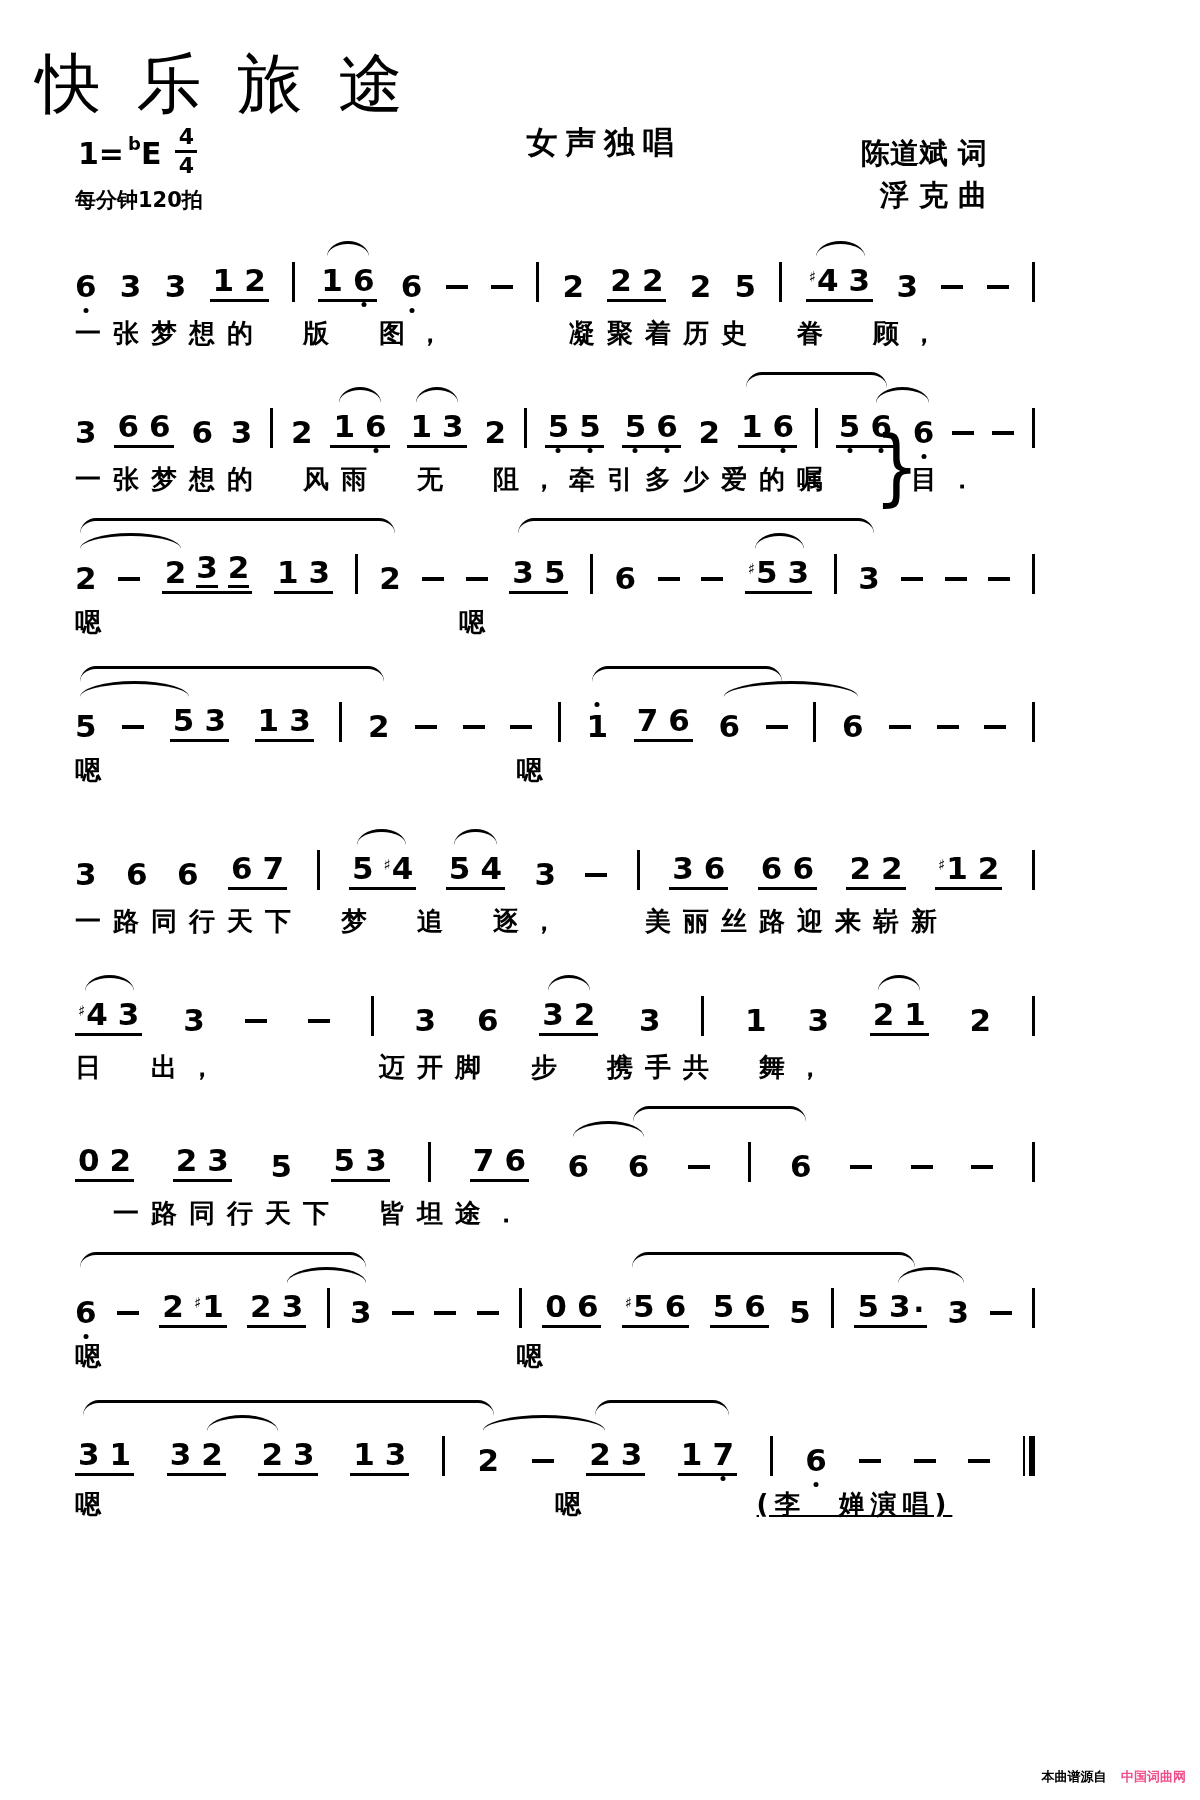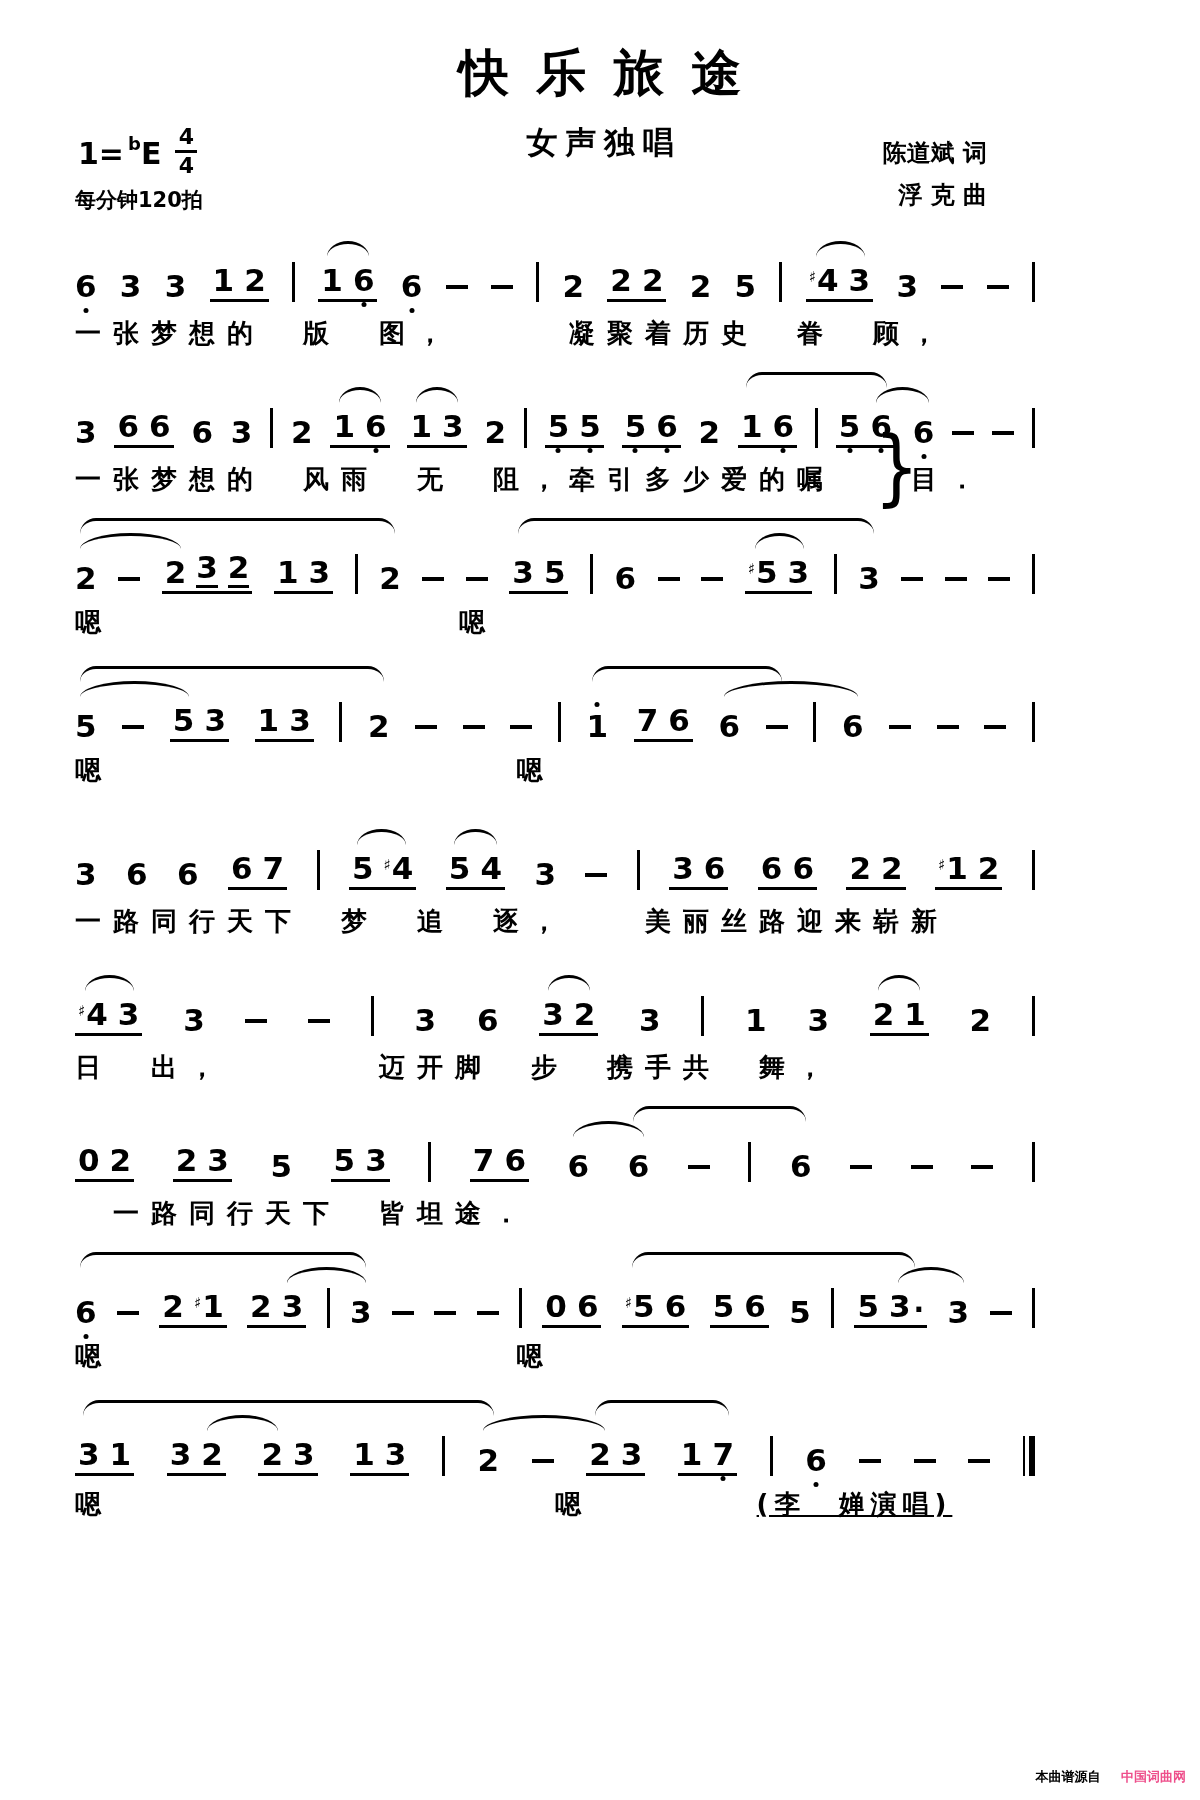--- a/index.html
+++ b/index.html
@@ -1,29 +1,29 @@
 <!DOCTYPE html>
 <html><head>
 <meta charset="utf-8">
 <style>
   html,body{margin:0;padding:0;background:#888;}
   .page{position:relative;width:1200px;height:1800px;background:#ffffff;color:#000;
         font-family:"DejaVu Sans",sans-serif;overflow:hidden;margin:0 auto;}
   
-  .title{position:absolute;top:40px;left:0;width:100%;text-align:center;
-         font-size:50px;font-weight:700;letter-spacing:0.55em;text-indent:0.55em;}
+  .title{position:absolute;top:40px;left:0;width:100%;
+         font-size:65px;font-weight:400;letter-spacing:0.55em;text-indent:0.55em;}
   .subtitle{position:absolute;top:122px;left:0;width:100%;text-align:center;
             font-size:31px;font-weight:700;letter-spacing:0.25em;text-indent:0.25em;}
   .keysig{position:absolute;left:78px;top:128px;font-size:30px;font-weight:700;display:flex;align-items:center;}
   .keysig .flat{font-size:18px;position:relative;top:-10px;margin-left:4px;}
   .frac{display:inline-flex;flex-direction:column;align-items:center;margin-left:14px;
         font-size:22px;line-height:1;font-weight:700;position:relative;top:-2px;}
   .frac .fl{width:22px;height:3px;background:#000;margin:2px 0;}
   .tempo{position:absolute;left:75px;top:186px;font-size:21px;font-weight:700;}
-  .credits{position:absolute;right:213px;top:132px;text-align:right;font-size:24px;font-weight:700;line-height:42px;}
+  .credits{position:absolute;right:213px;top:132px;text-align:right;font-size:29px;font-weight:700;line-height:42px;}
   
   #systems{position:absolute;left:75px;top:224px;width:960px;}
   .system{position:relative;margin-bottom:17px;}
   .noterow{position:relative;display:flex;justify-content:space-between;align-items:flex-end;
            padding-top:34px;height:44px;}
   .note{position:relative;display:flex;align-items:flex-end;}
   .dig{font-size:31px;font-weight:700;line-height:1;font-family:"DejaVu Sans",sans-serif;}
   .sharp{font-size:15px;font-weight:700;position:relative;top:-11px;margin-right:1px;line-height:1;}
   .augdot{font-size:28px;font-weight:700;line-height:0.9;margin-left:3px;}
   .da,.db{position:absolute;left:50%;transform:translateX(-50%);width:5px;height:5px;border-radius:50%;background:#000;}
@@ -39,21 +39,21 @@
   .slur{height:13px;top:17px;border-radius:100% 100% 0 0 / 200% 200% 0 0;}
   .phrase{height:19px;top:2px;border-radius:16px 16px 0 0;}
   
   .lyr{font-size:26px;font-weight:700;letter-spacing:12px;white-space:pre;margin-top:11px;line-height:40px;}
   .lyrpos{position:relative;height:42px;margin-top:11px;}
   .lyrpos span{position:absolute;top:0;font-size:26px;font-weight:700;letter-spacing:6px;white-space:pre;}
   .brace{position:absolute;right:112px;bottom:-10px;font-size:84px;font-weight:400;line-height:84px;
          transform:scaleX(0.85);}
   
   .footer{position:absolute;right:14px;bottom:14px;font-size:13px;font-weight:700;}
-  .footer .pink{color:#ee4e8b;margin-left:16px;}
+  .footer .pink{color:#ee4e8b;margin-left:10px;}
 </style>
 </head>
 <body>
 
 <div class="page">
   <div class="title">快乐旅途</div>
   <div class="subtitle">女声独唱</div>
 
   <div class="keysig">
     <span>1=</span>

